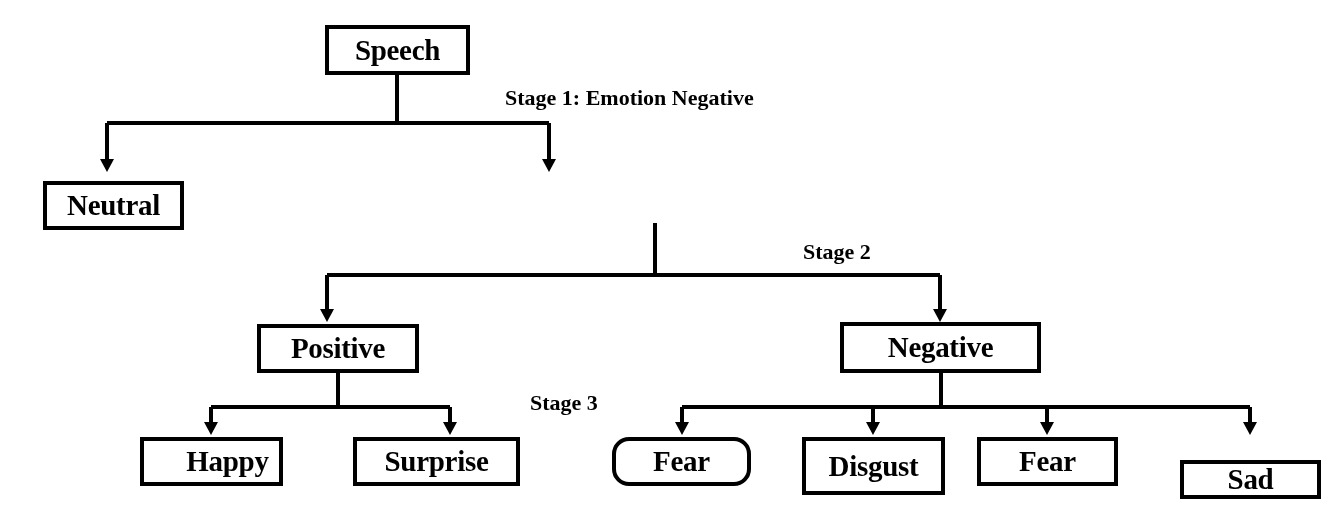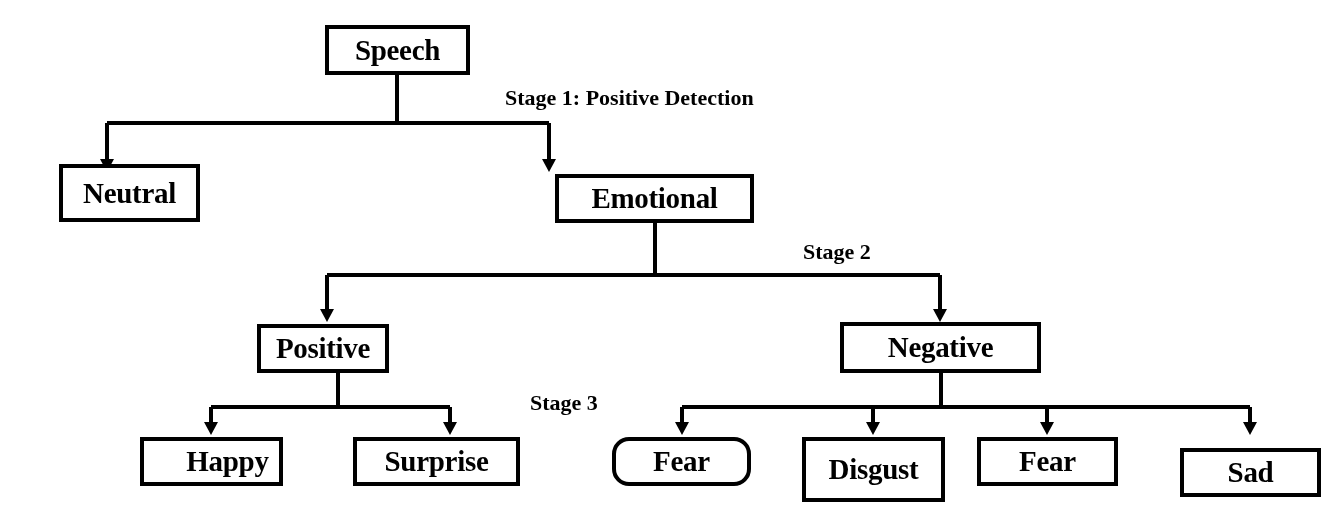--- a/index.html
+++ b/index.html
@@ -83,50 +83,47 @@
       <line x1="1047" y1="407" x2="1047" y2="424" stroke="#000000" stroke-width="4" shape-rendering="crispEdges"></line>
       <polygon points="1040,422 1054,422 1047,435" fill="#000000"></polygon>
       <line x1="1250" y1="407" x2="1250" y2="424" stroke="#000000" stroke-width="4" shape-rendering="crispEdges"></line>
       <polygon points="1243,422 1257,422 1250,435" fill="#000000"></polygon>
     </svg>
 
   <div class="node" style="left: 325px; top: 25px; width: 145px; height: 50px; font-size: 29px;">
       <span>Speech</span>
     </div>
 
-  <div class="node" style="left: 43px; top: 164px; width: 141px; height: 58px; font-size: 29px; margin-left: 16px;">
+  <div class="node" style="left: 43px; top: 181px; width: 141px; height: 49px; font-size: 29px;">
       <span>Neutral</span>
     </div>
-  <div class="node" style="left: 555px; top: 174px; width: 199px; height: 49px; font-size: 29px;">
-      <span>Emotional</span>
-    </div>
 
-  <div class="node" style="left: 257px; top: 324px; width: 132px; height: 49px; font-size: 29px;">
+  <div class="node" style="left: 257px; top: 324px; width: 162px; height: 49px; font-size: 29px;">
       <span>Positive</span>
     </div>
   <div class="node" style="left: 840px; top: 322px; width: 201px; height: 51px; font-size: 29px;">
       <span>Negative</span>
     </div>
 
   <div class="node" style="left: 140px; top: 437px; width: 143px; height: 49px; font-size: 29px; padding-left: 32px;">
       <span>Happy</span>
     </div>
   <div class="node" style="left: 353px; top: 437px; width: 167px; height: 49px; font-size: 29px;">
       <span>Surprise</span>
     </div>
   <div class="node" style="left: 612px; top: 437px; width: 139px; height: 49px; font-size: 29px; border-radius: 17px;">
       <span>Fear</span>
     </div>
-  <div class="node" style="left: 802px; top: 437px; width: 143px; height: 65px; font-size: 29px;">
+  <div class="node" style="left: 802px; top: 437px; width: 143px; height: 58px; font-size: 29px;">
       <span>Disgust</span>
     </div>
   <div class="node" style="left: 977px; top: 437px; width: 141px; height: 49px; font-size: 29px;">
       <span>Fear</span>
     </div>
-  <div class="node" style="left: 1180px; top: 448px; width: 141px; height: 49px; font-size: 29px;">
+  <div class="node" style="left: 1180px; top: 460px; width: 141px; height: 39px; font-size: 29px;">
       <span>Sad</span>
     </div>
 
-  <div class="stage-label" style="left: 505px; top: 87px;">Stage 1: Positive Detection</div>
+  <div class="stage-label" style="left: 505px; top: 87px;">Stage 1: Emotion Negative</div>
   <div class="stage-label" style="left: 762px; top: 241px; margin-left: 41px;">Stage 2</div>
   <div class="stage-label" style="left: 530px; top: 392px; font-family: Liberation Serif, serif;">Stage 3</div>
 
 </div>
 
 </body></html>

